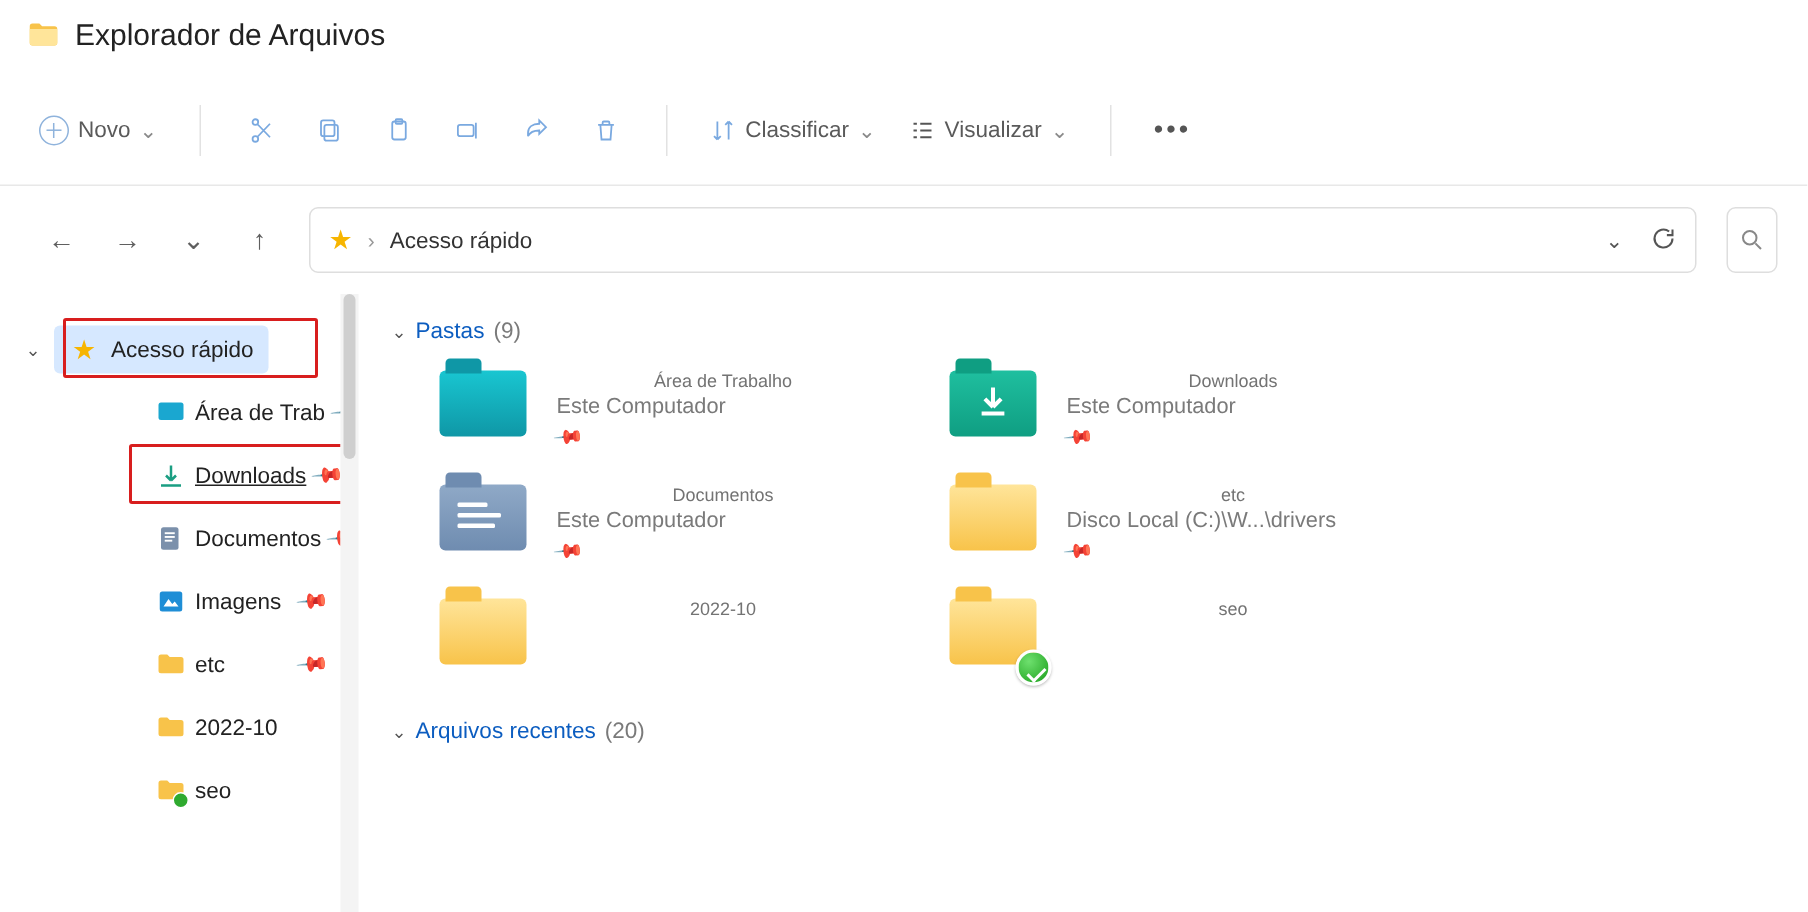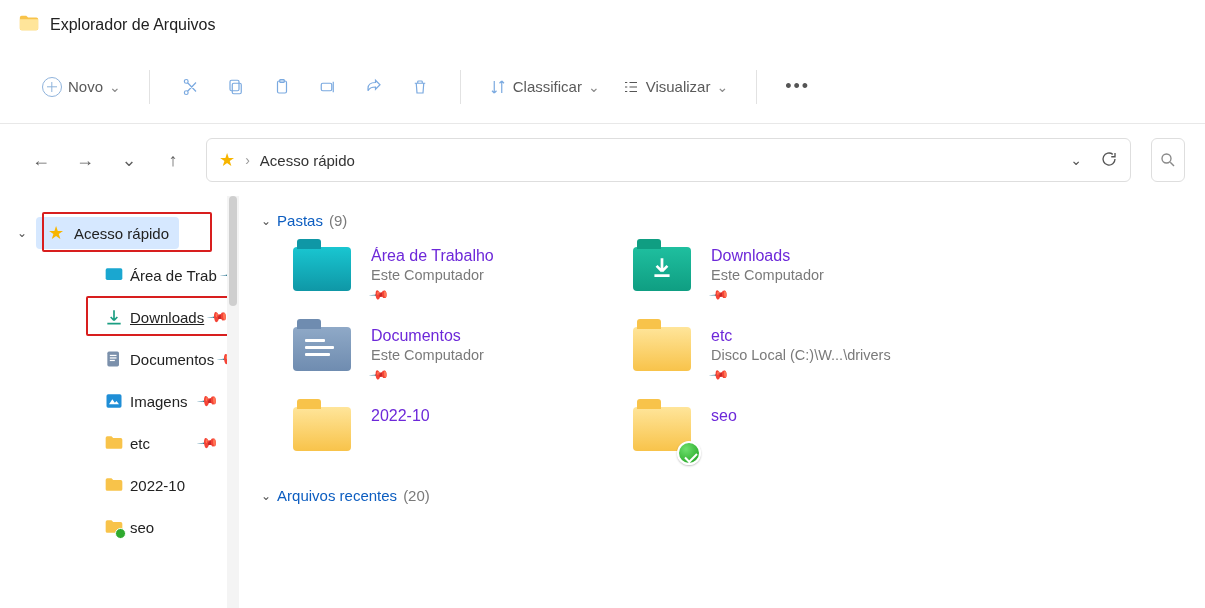--- a/index.html
+++ b/index.html
@@ -15,26 +15,26 @@
   }
   .title-bar {
     height: 50px;
     display: flex;
     align-items: center;
     padding: 0 18px;
     gap: 10px;
     border-bottom: 1px solid transparent;
   }
   .title-bar .folder-icon svg { width: 22px; height: 22px; }
-  .title-text { font-size: 16px; color: #222; }
+  .title-text { font-size: 20px; color: #222; }
   .toolbar {
     height: 74px;
     display: flex;
     align-items: center;
-    padding: 0 34px;
+    padding: 0 18px;
     gap: 6px;
     border-bottom: 1px solid #e8e8e8;
   }
   .tb-btn {
     display: inline-flex;
     align-items: center;
     justify-content: center;
     height: 40px;
     min-width: 40px;
     padding: 0 8px;
@@ -186,21 +186,21 @@
     gap: 16px;
     align-items: flex-start;
   }
   .tile-ico {
     width: 62px;
     height: 52px;
     flex-shrink: 0;
     position: relative;
   }
   .tile-text { flex:1; min-width:0; }
-  .tile-title { font-size: 16px; color: #6d28d9; margin-bottom: 2px; white-space: nowrap; overflow: hidden; text-overflow: ellipsis;}
+  .tile-title { font-size: 12px; color: #737373; margin-bottom: 2px; white-space: nowrap; overflow: hidden; text-overflow: ellipsis; text-align: center;}
   .tile-sub { font-size: 14.5px; color: #7a7a7a; margin-bottom: 4px; white-space: nowrap; overflow: hidden; text-overflow: ellipsis;}
   .tile-pin { color: #a0a0a0; font-size: 13px; transform: rotate(40deg); display:inline-block;}
 
   .blurred {
     width: 100px; height: 20px;
     background: linear-gradient(90deg,#e6e6e6,#d6d6d6,#ececec,#dcdcdc,#e8e8e8,#d9d9d9);
     filter: blur(1px);
     margin-bottom: 4px;
   }
 

